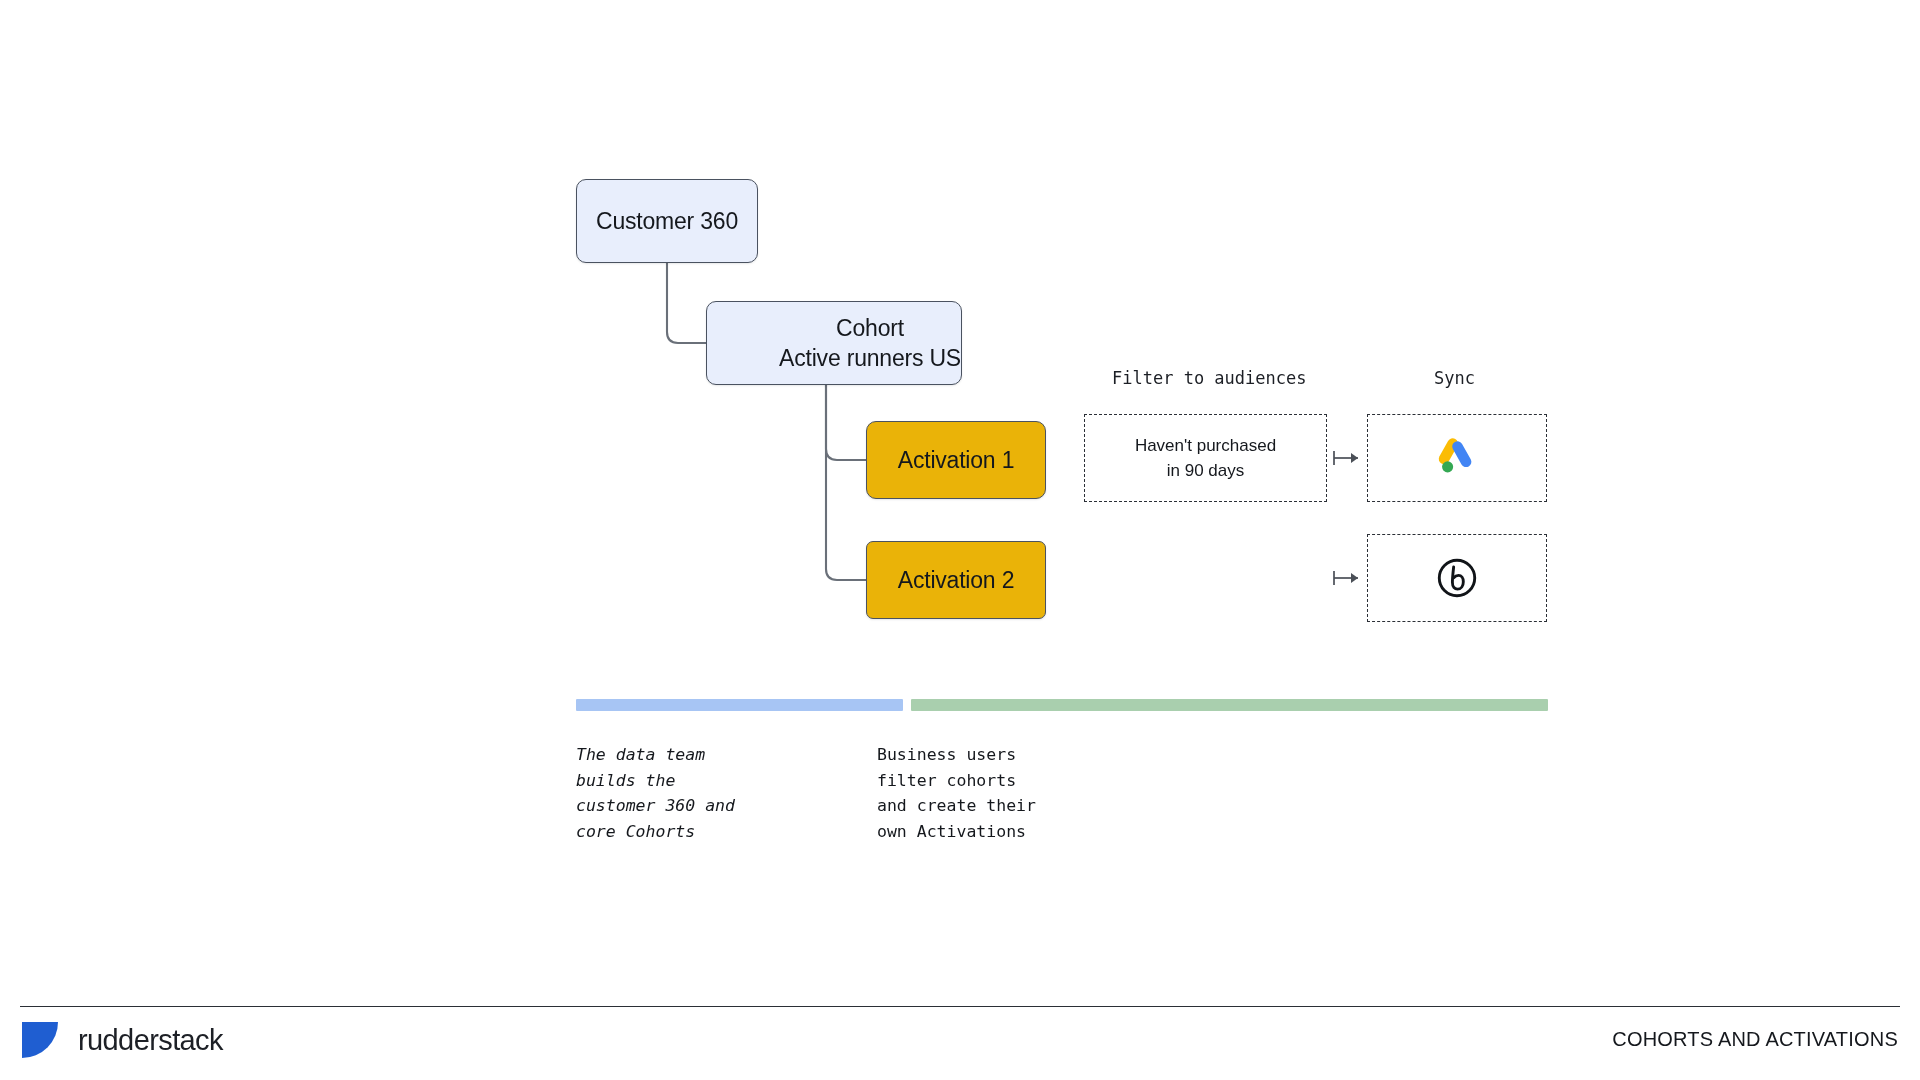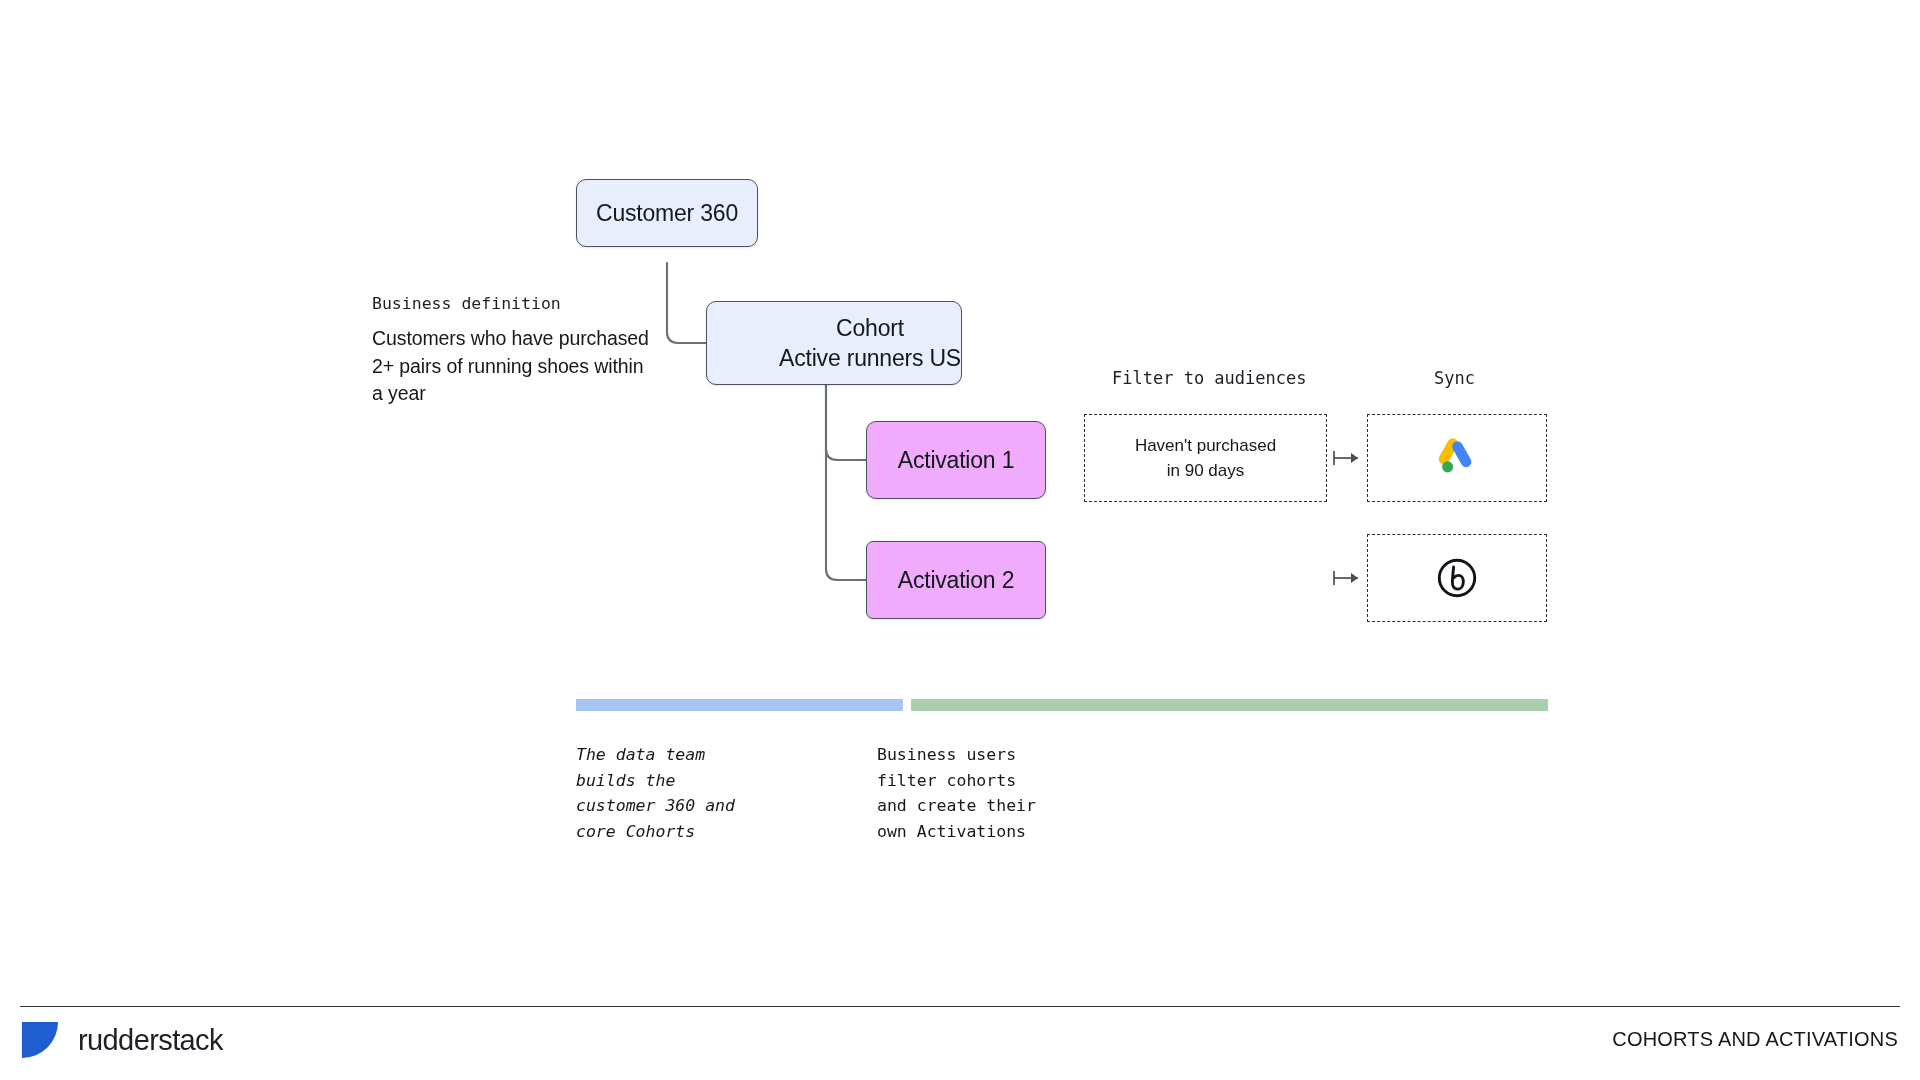--- a/index.html
+++ b/index.html
@@ -21,23 +21,23 @@
     align-items: center;
     justify-content: center;
     text-align: center;
     color: #15181d;
     font-size: 23px;
     line-height: 1.32;
     letter-spacing: -0.2px;
     box-shadow: 0 1px 2px rgba(20,25,35,.10);
   }
   .node.blue  { background: #e8eefc; border-color: #4a5260; }
-  .node.green { background: #f0abfc; border-color: #4a5260; }
-
-  #node-customer360 { left: 576px; top: 179px; width: 182px; height: 68px; }
+  .node.green { background: #eab308; border-color: #4a5260; }
+
+  #node-customer360 { left: 576px; top: 179px; width: 182px; height: 84px; }
   #node-cohort      { left: 706px; top: 301px; width: 256px; height: 84px; justify-content: flex-end; }
   #node-activation1 { left: 866px; top: 421px; width: 180px; height: 78px; }
   #node-activation2 { left: 866px; top: 541px; width: 180px; height: 78px; border-radius: 7px; }
 
   .node-line { display: block; }
 
   
   .dashed {
     position: absolute;
     border: 1.7px dashed #2b2f36;
@@ -163,24 +163,20 @@
   </div>
 
   <div class="node green" id="node-activation1">
     <span class="node-line">Activation 1</span>
   </div>
 
   <div class="node green" id="node-activation2">
     <span class="node-line">Activation 2</span>
   </div>
 
-  <div id="bizdef">
-    <div id="bizdef-label">Business definition</div>
-    <div id="bizdef-text">Customers who have purchased 2+ pairs of running shoes within a year</div>
-  </div>
 
   <div class="col-head" id="head-filter">Filter to audiences</div>
   <div class="col-head" id="head-sync">Sync</div>
 
   <div class="dashed" id="filter-1">
     <span style="white-space:pre-line">Haven't purchased
 in 90 days</span>
   </div>
 
   <div class="dashed" id="sync-1">

